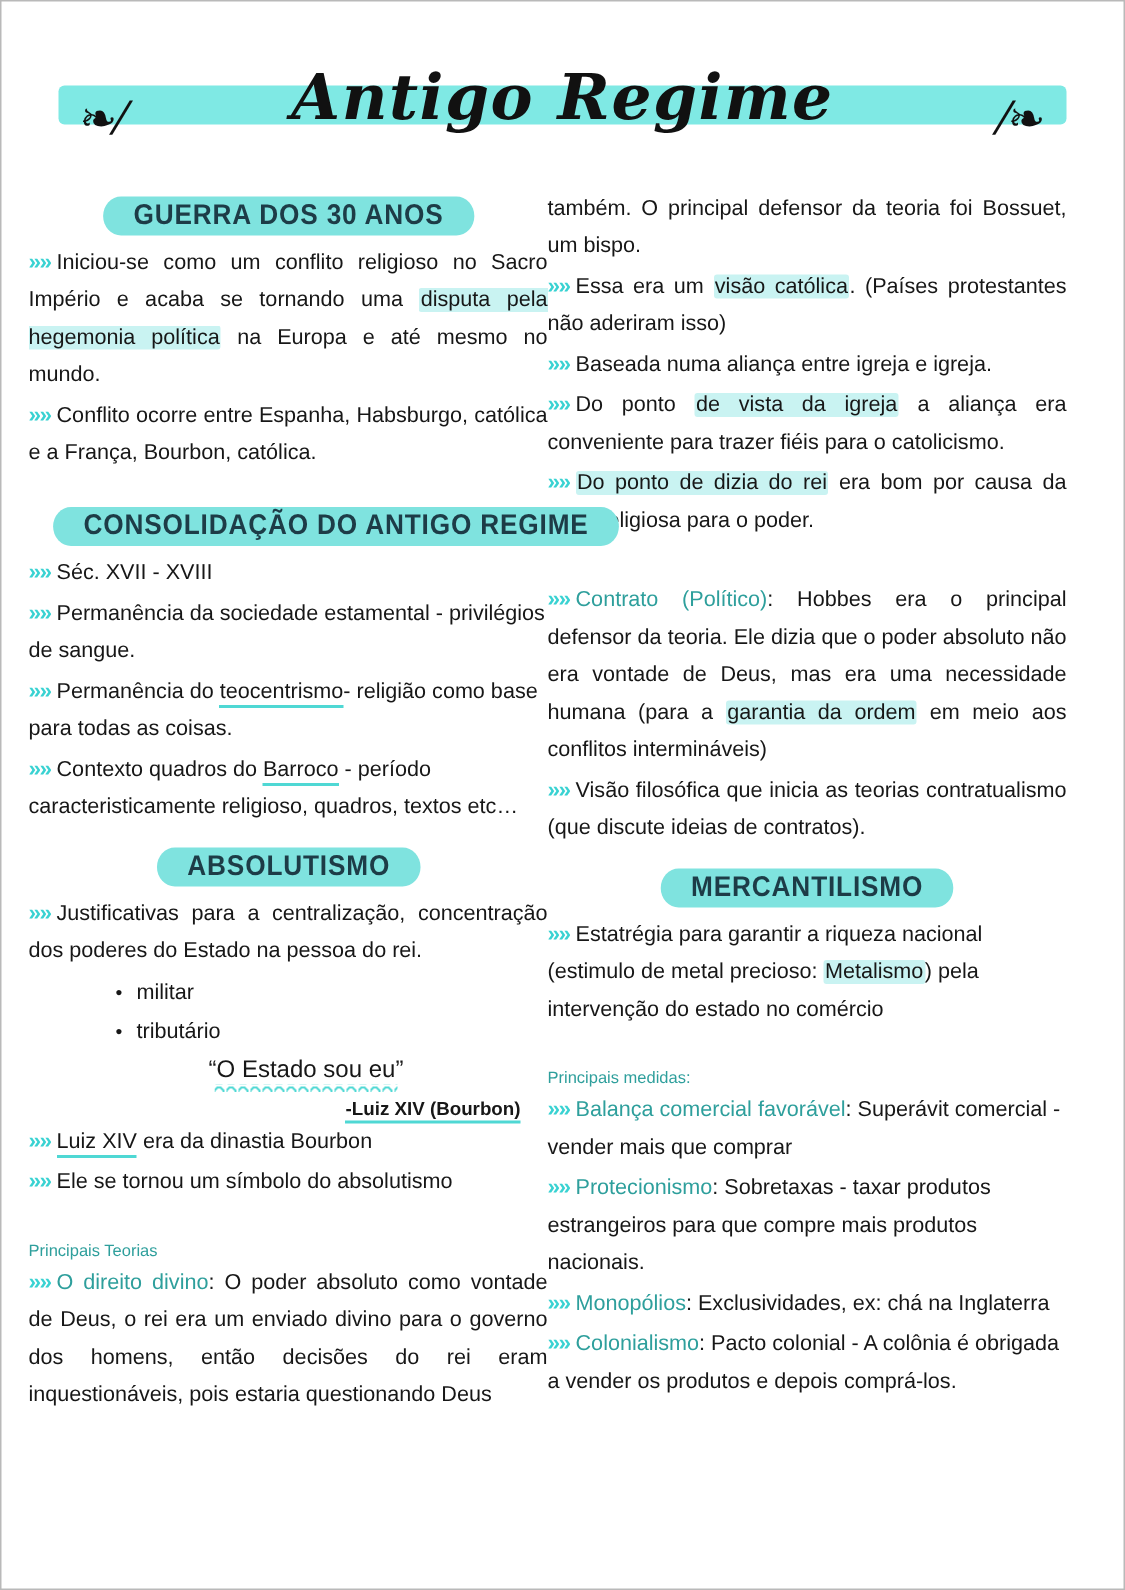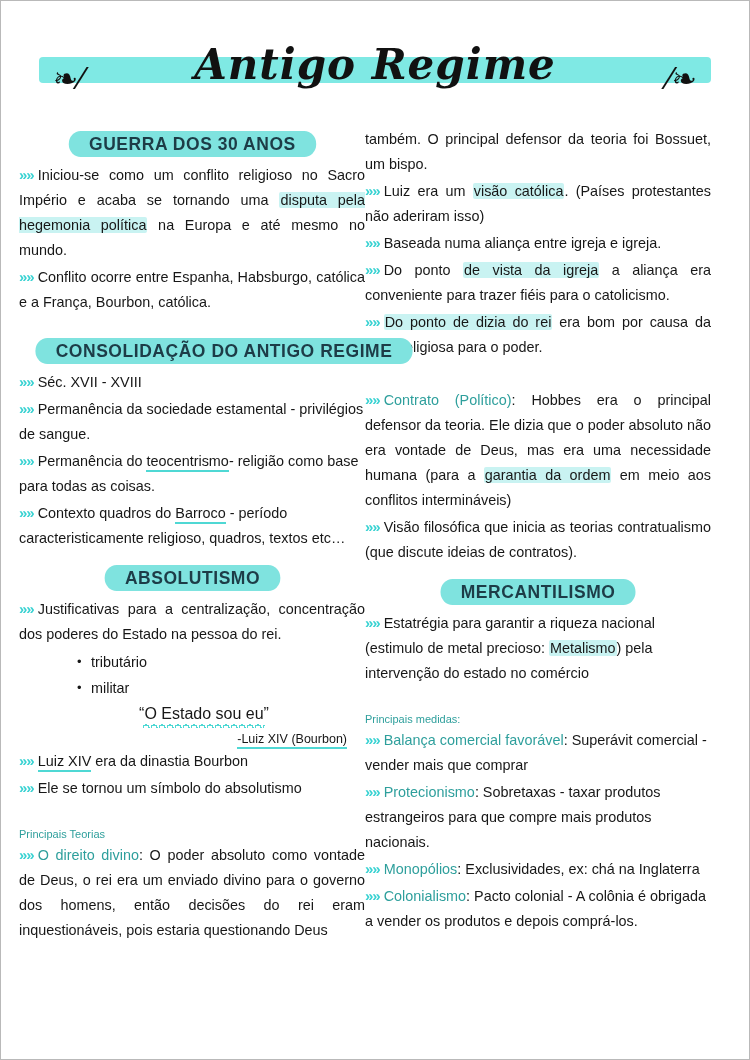--- a/index.html
+++ b/index.html
@@ -174,20 +174,21 @@
   .attrib {
     font-family: "Liberation Sans", sans-serif;
     font-size: 12.5px;
     color: #171717;
     text-align: right;
     margin: 6px 18px 2px 0;
   }
   .attrib span {
     border-bottom: 2px solid #4fd8d4;
     padding-bottom: 1px;
+    font-weight: bold;
   }
 
   .gap { height: 18px; }
   .gap-sm { height: 9px; }
   .gap-lg { height: 26px; }
 
   .lead {
     font-family: "Liberation Sans", sans-serif;
     font-size: 11px;
     color: #2e9f9c;
@@ -248,22 +249,22 @@
 
       <div class="sec-head">
         <span class="pill">ABSOLUTISMO</span>
       </div>
 
       <p class="para">
         <span class="chev">»»</span><span>Justificativas para a centralização, concentração dos poderes do Estado na pessoa do rei.</span>
       </p>
 
       <ul class="sub-list">
+        <li>militar</li>
         <li>tributário</li>
-        <li>militar</li>
       </ul>
 
       <div class="quote">
         <span class="wavy">“O Estado sou eu”</span>
       </div>
       <div class="attrib">
         <span>-Luiz XIV (Bourbon)</span>
       </div>
 
       <p class="para nojust">
@@ -282,21 +283,21 @@
         <span class="chev">»»</span><span class="teal">O direito divino</span><span>: O poder absoluto como vontade de Deus, o rei era um enviado divino para o governo dos homens, então decisões do rei eram inquestionáveis, pois estaria questionando Deus</span>
       </p>
 
     </div>
 
     <div class="col">
 
       <p class="para">também.  O principal defensor da teoria foi Bossuet, um bispo.</p>
 
       <p class="para">
-        <span class="chev">»»</span><span>Luiz  era um </span><span class="hl">visão católica</span><span>. (Países protestantes não aderiram isso)</span>
+        <span class="chev">»»</span><span>Essa  era um </span><span class="hl">visão católica</span><span>. (Países protestantes não aderiram isso)</span>
       </p>
 
       <p class="para nojust">
         <span class="chev">»»</span><span>Baseada numa aliança entre igreja e igreja.</span>
       </p>
 
       <p class="para">
         <span class="chev">»»</span><span>Do ponto </span><span class="hl">de vista da igreja</span><span> a aliança era conveniente para trazer fiéis para o catolicismo.</span>
       </p>
 

